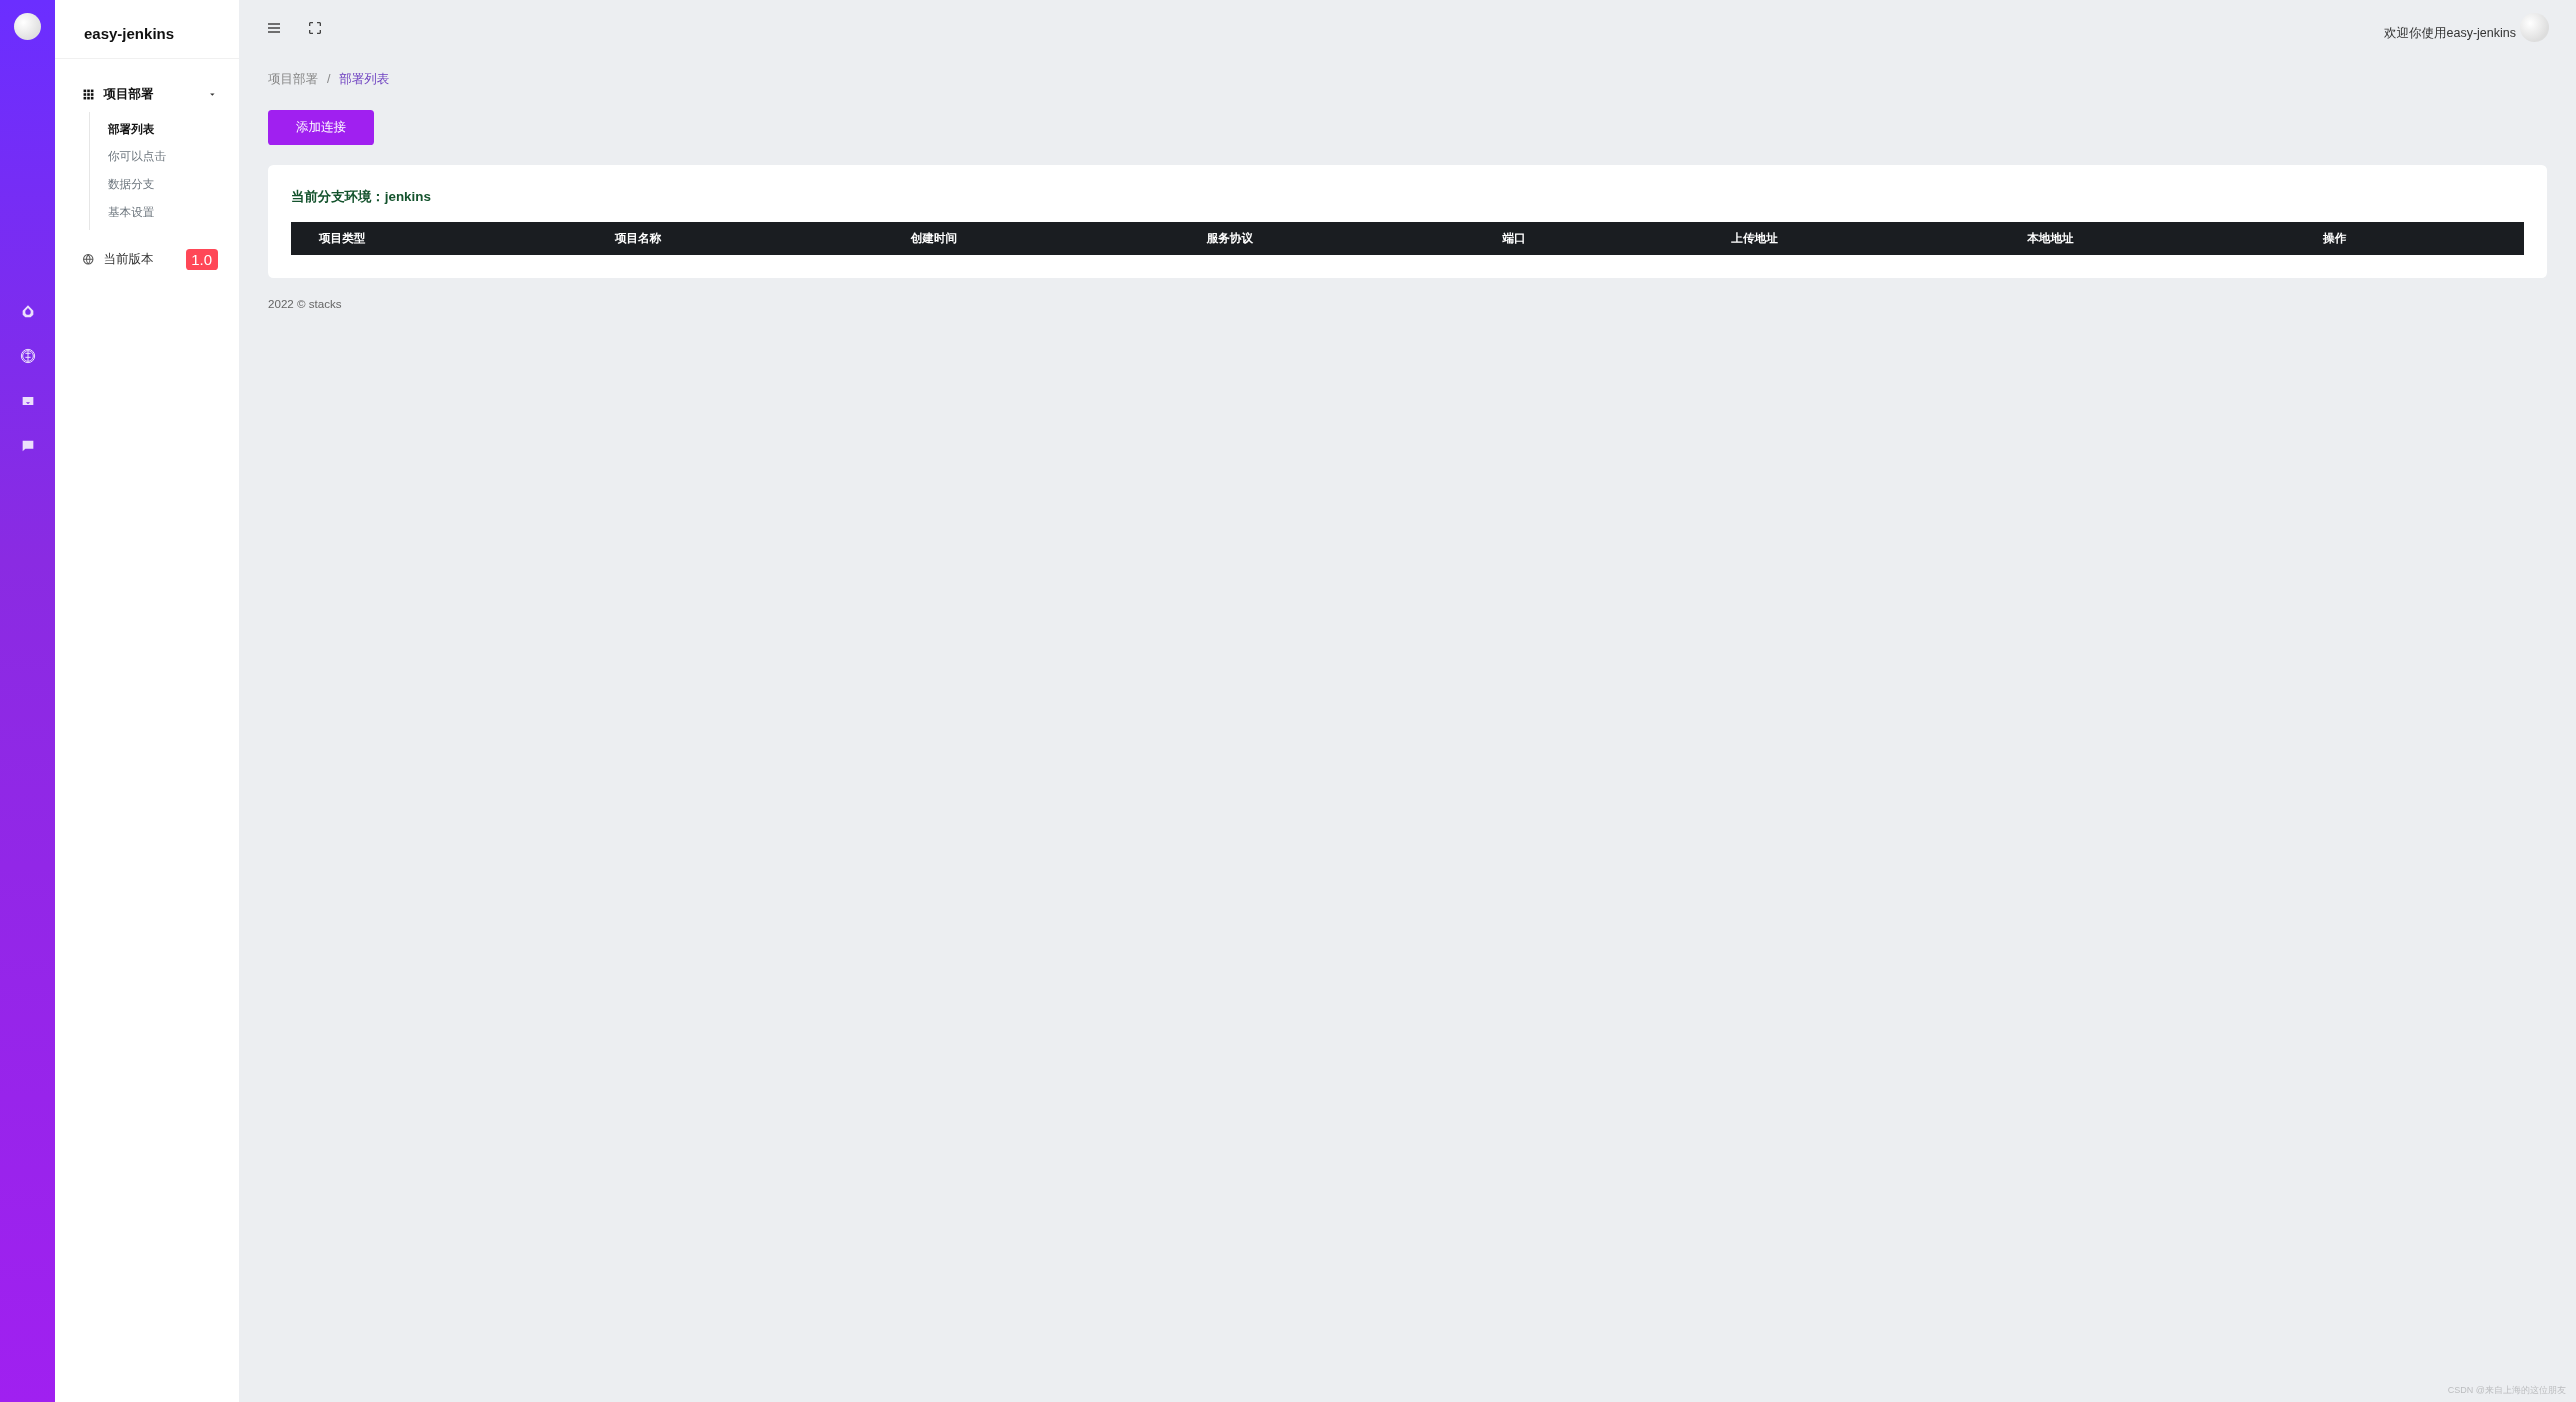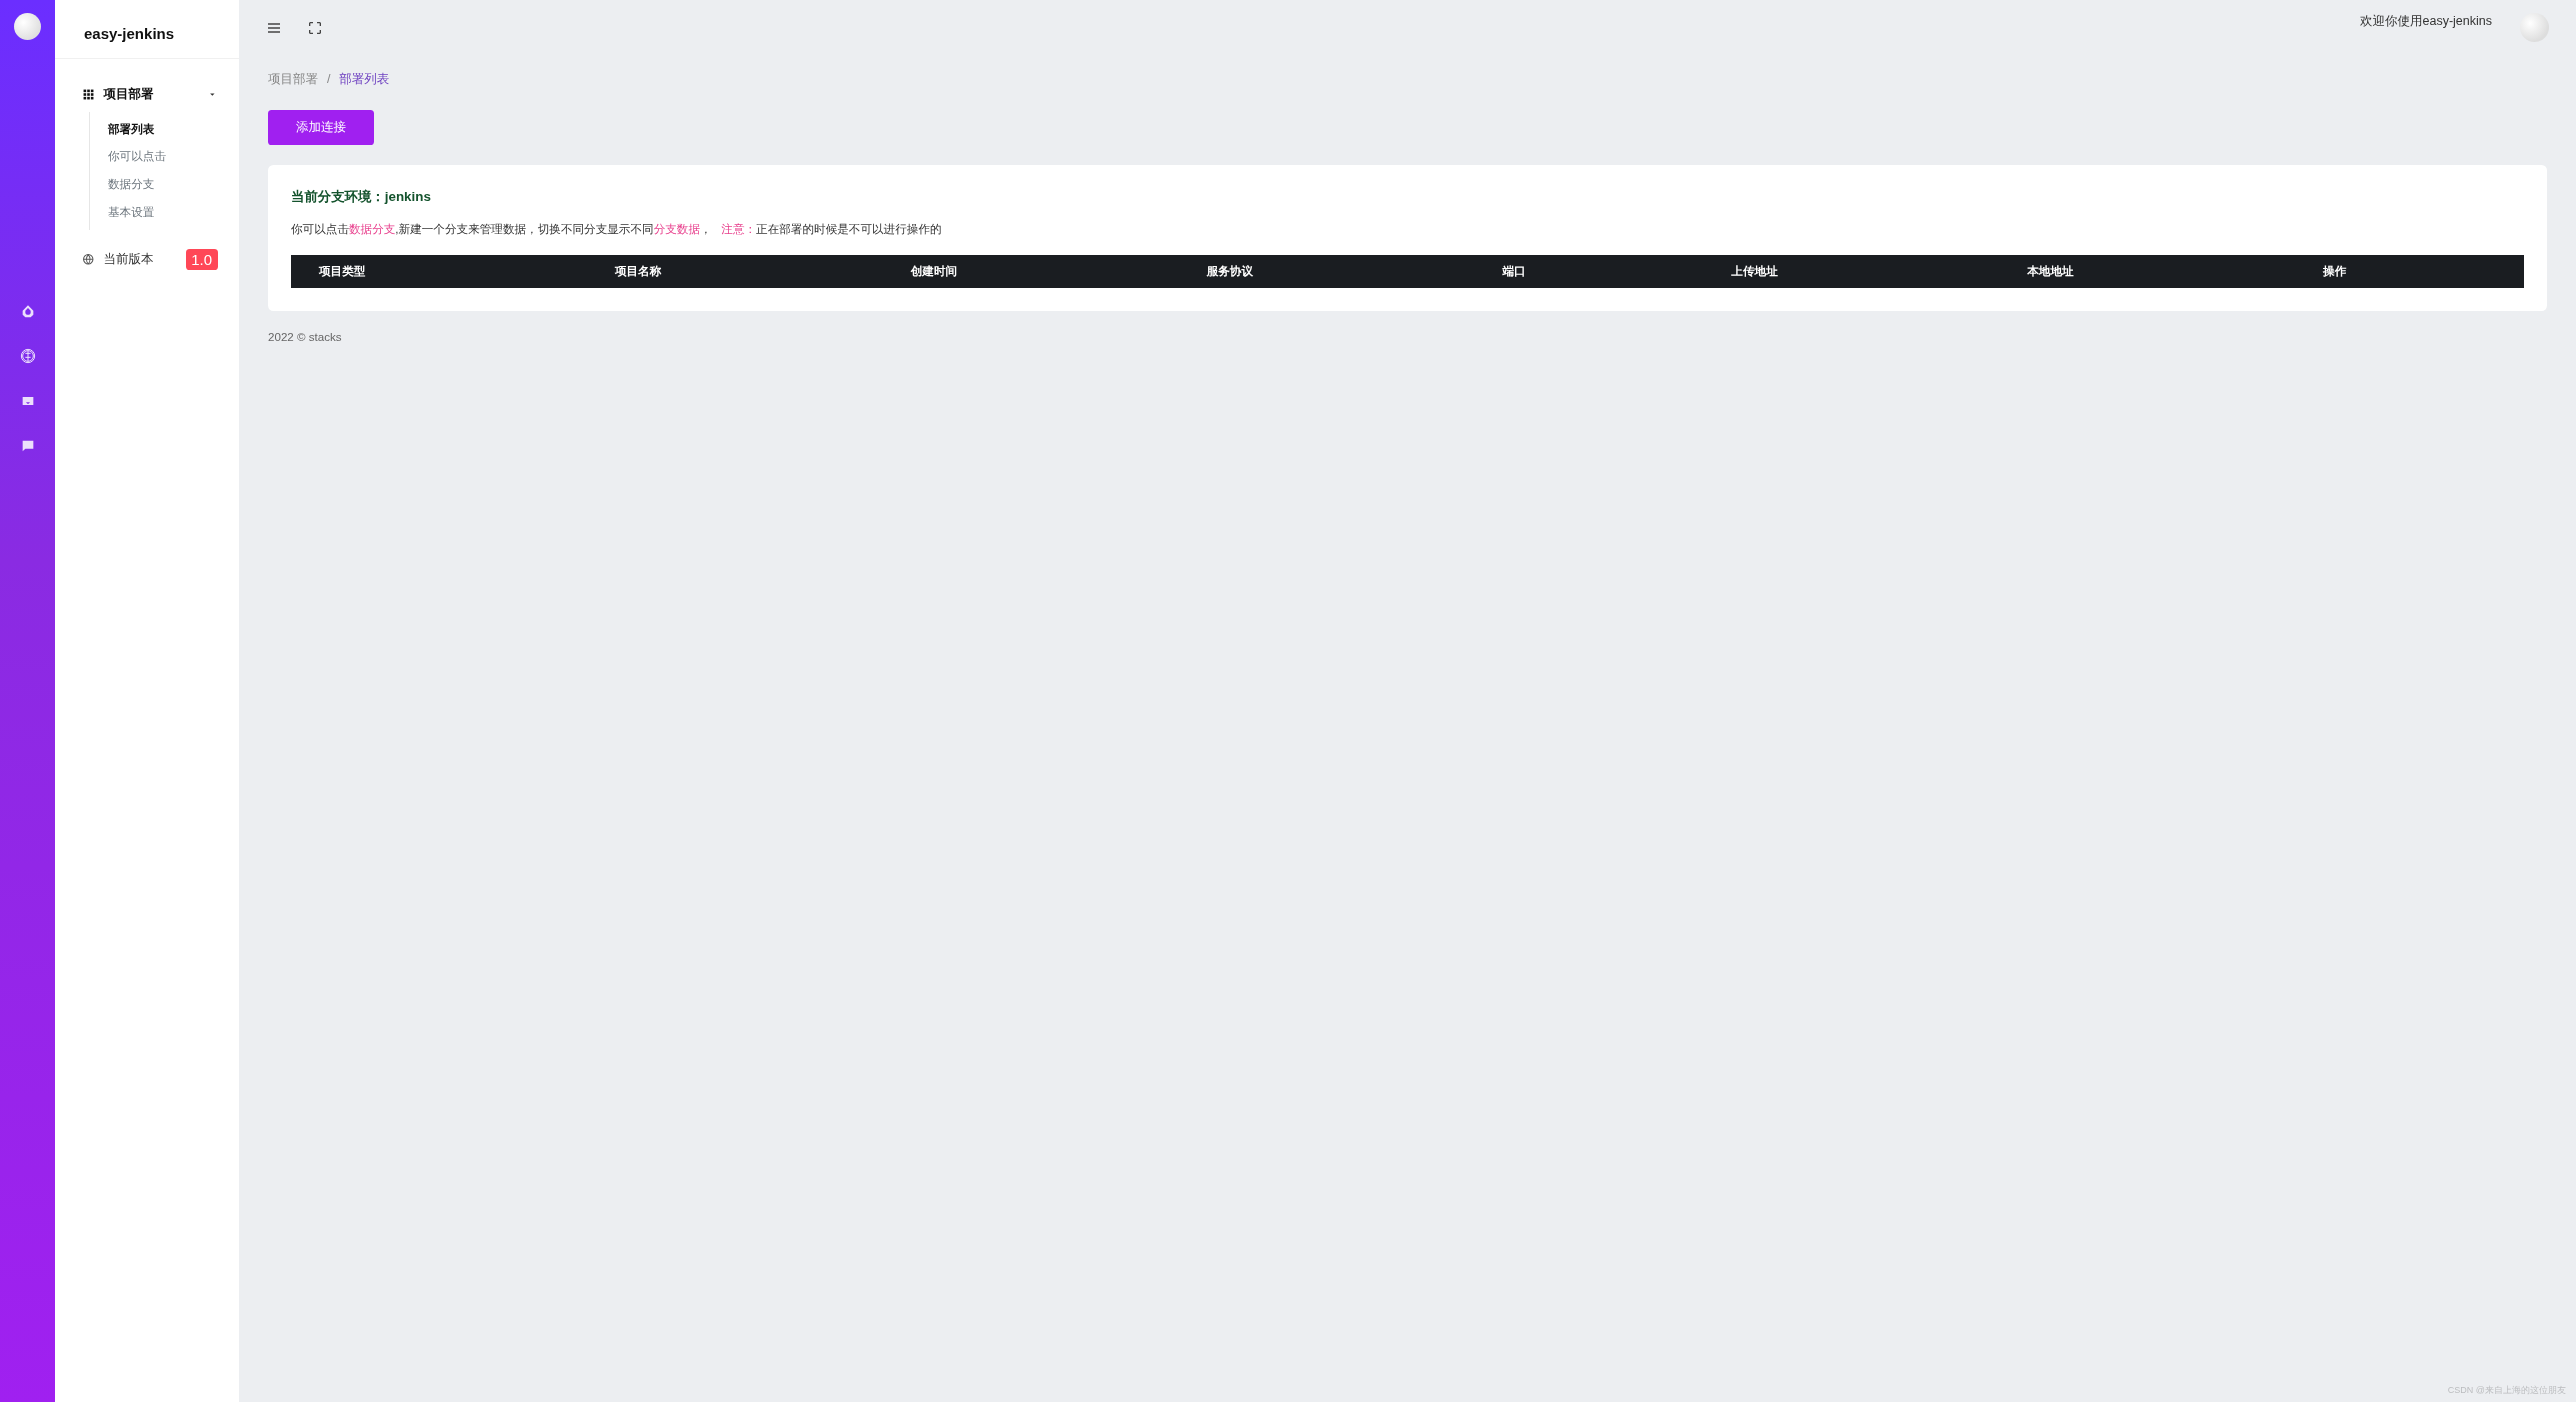--- a/index.html
+++ b/index.html
@@ -143,22 +143,22 @@
 }
 .topbar-icon {
   width: 16px;
   height: 16px;
   cursor: pointer;
   fill: #444;
 }
 .topbar-right {
   margin-left: auto;
   display: flex;
-  align-items: flex-start;
-  gap: 28px;
+  align-items: flex-end;
+  gap: 4px;
 }
 .welcome {
   font-size: 12.5px;
   color: #333;
 }
 .avatar-right {
   width: 29px;
   height: 29px;
   border-radius: 50%;
   background: radial-gradient(circle at 35% 35%, #fff 0%, #ddd 70%);
@@ -313,23 +313,20 @@
       <div class="breadcrumb">
         <span>项目部署</span>
         <span class="sep">/</span>
         <span class="active">部署列表</span>
       </div>
 
       <button class="btn-add">添加连接</button>
 
       <div class="card">
         <div class="card-title">当前分支环境：jenkins</div>
-        <div class="card-desc">
-          <span>你可以点击</span><span class="pink">数据分支</span><span>,新建一个分支来管理数据，切换不同分支显示不同</span><span class="pink">分支数据</span><span>，</span>&nbsp;&nbsp;&nbsp;<span class="pink">注意：</span><span>正在部署的时候是不可以进行操作的</span>
-        </div>
         <table class="table">
           <thead>
             <tr>
               <th>项目类型</th>
               <th>项目名称</th>
               <th>创建时间</th>
               <th>服务协议</th>
               <th>端口</th>
               <th>上传地址</th>
               <th>本地地址</th>

